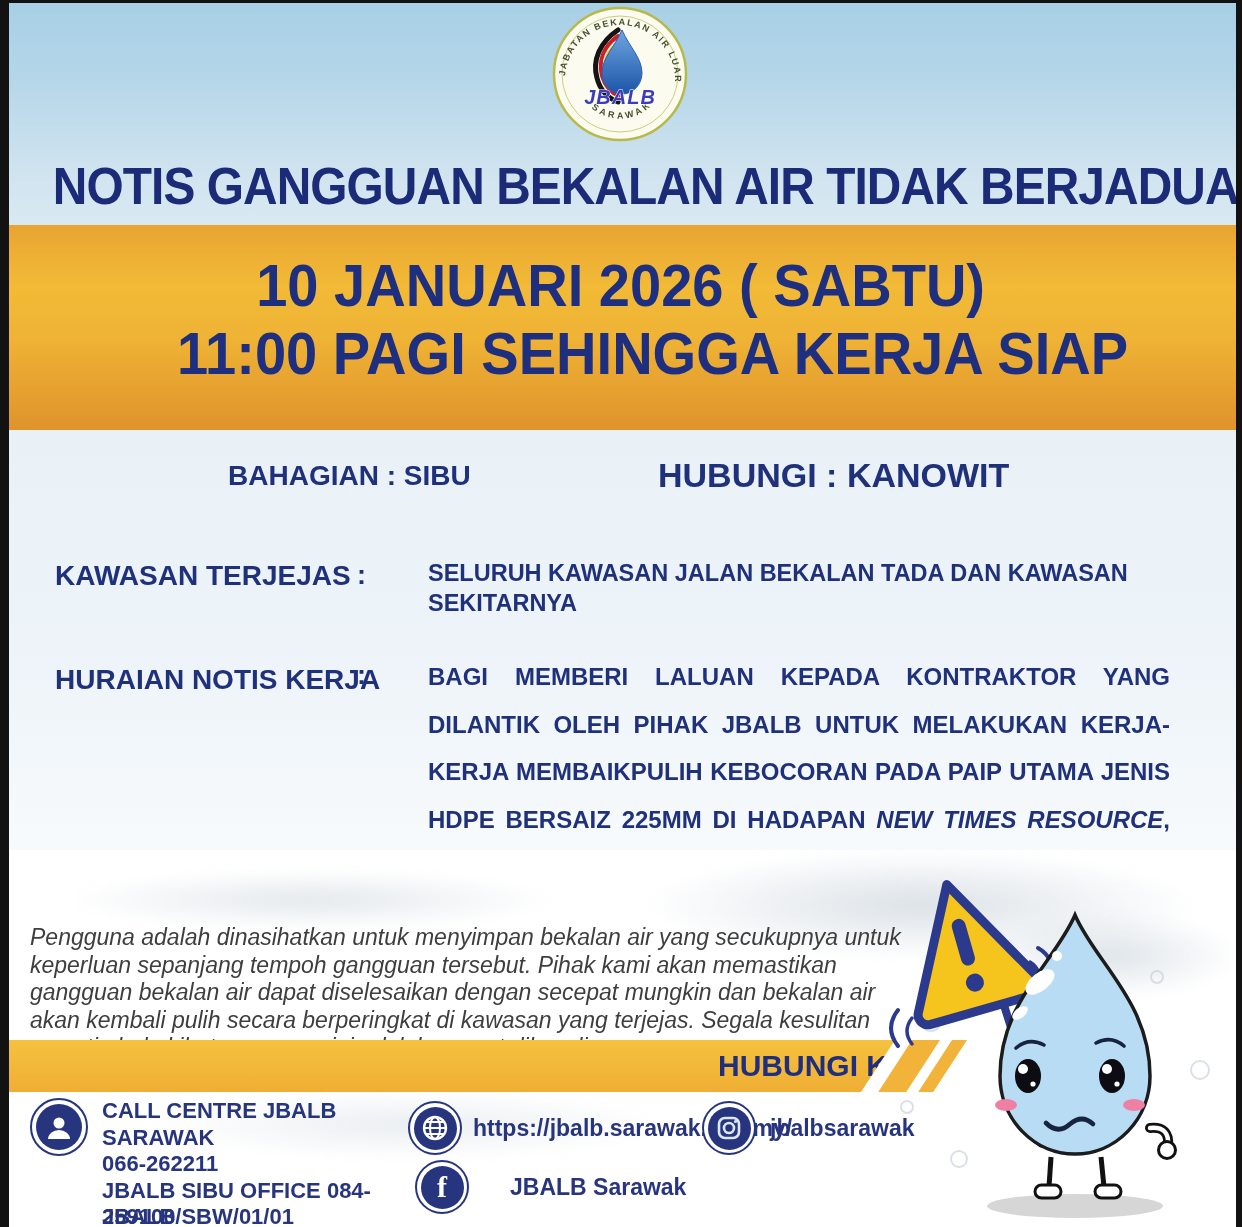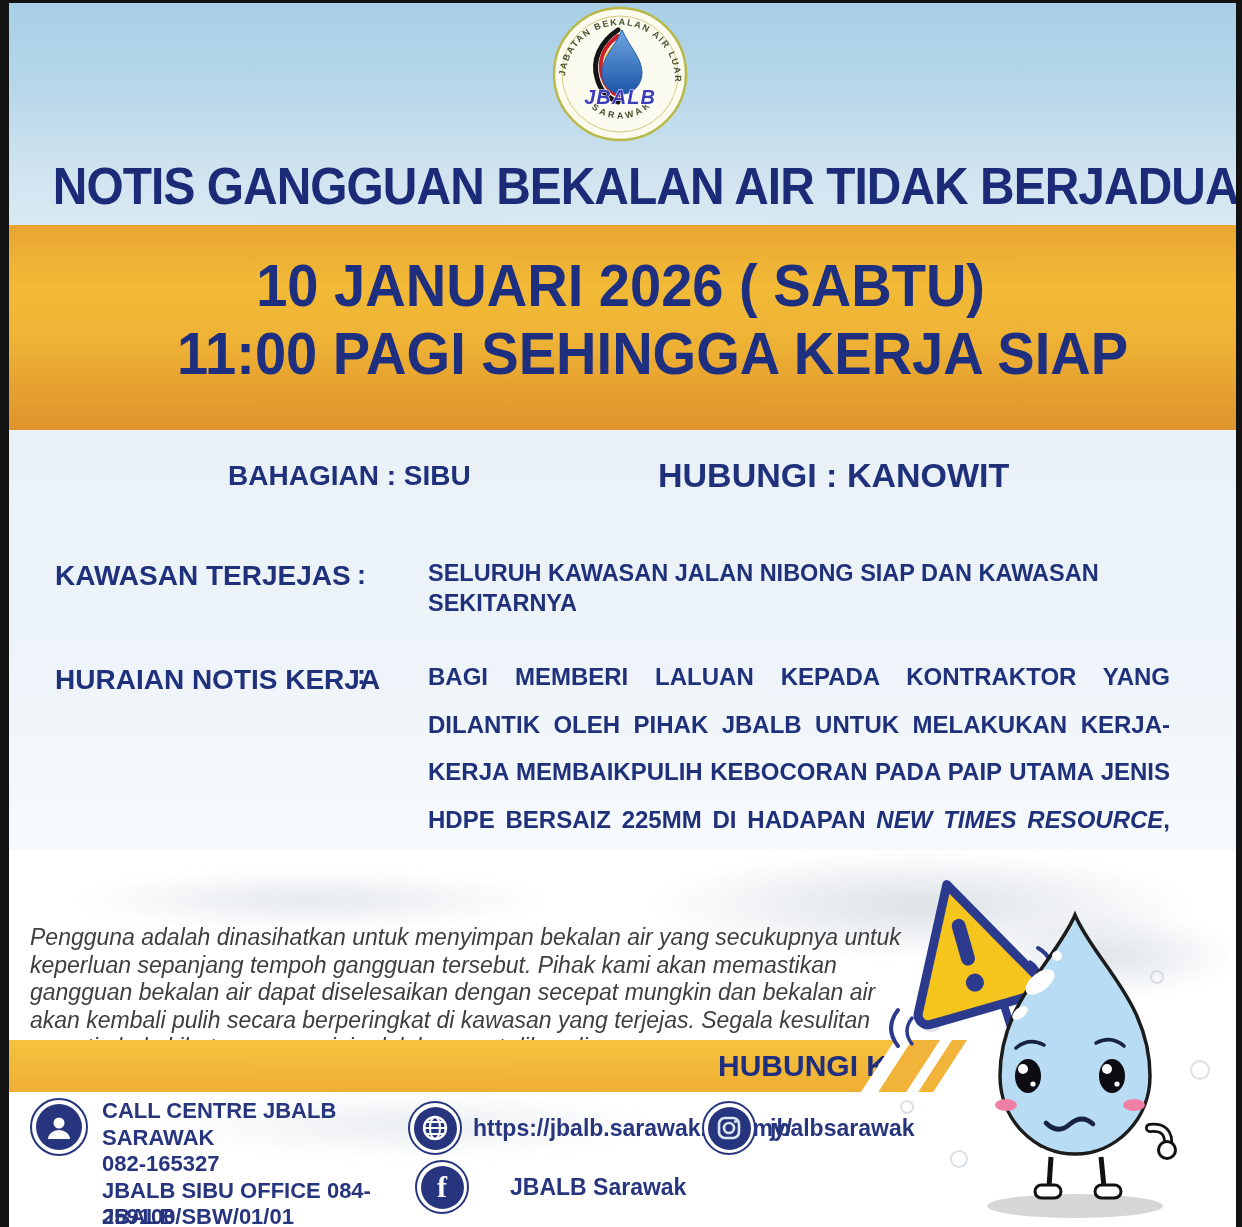--- a/index.html
+++ b/index.html
@@ -143,21 +143,21 @@
   <div class="date-line date-line2">
     <span class="squeeze">11:00 PAGI SEHINGGA KERJA SIAP</span>
   </div>
 
   <div class="content"></div>
   <div class="region-bahagian navy">BAHAGIAN : SIBU</div>
   <div class="region-daerah navy">HUBUNGI : KANOWIT</div>
 
   <div class="row-label kawasan-label navy">KAWASAN TERJEJAS</div>
   <div class="row-colon kawasan-colon navy">:</div>
-  <div class="kawasan-value navy">SELURUH KAWASAN JALAN NIBONG SIAP DAN KAWASAN SEKITARNYA</div>
+  <div class="kawasan-value navy">SELURUH KAWASAN JALAN BEKALAN TADA DAN KAWASAN SEKITARNYA</div>
 
   <div class="row-label huraian-label navy">HURAIAN NOTIS KERJA</div>
   <div class="row-colon huraian-colon navy">:</div>
   <div class="huraian-text navy"><span>BAGI MEMBERI LALUAN KEPADA KONTRAKTOR YANG DILANTIK OLEH PIHAK JBALB UNTUK MELAKUKAN KERJA-KERJA MEMBAIKPULIH KEBOCORAN PADA PAIP UTAMA JENIS HDPE BERSAIZ 225MM DI HADAPAN </span><span class="it">NEW TIMES RESOURCE</span><span>, NIBONG TADA.</span></div>
 
   <div class="splash">
     <div class="splash-blob b1"></div>
       <div class="splash-blob b2"></div>
     <div class="splash-blob b3"></div>
       <div class="splash-blob b4"></div>
@@ -179,21 +179,21 @@
   <div class="cicon icon-person">
     <div class="inner">
       <svg width="30" height="30" viewBox="0 0 30 30">
         <circle cx="15" cy="11" r="5.5" fill="#ffffff"></circle>
         <path d="M4,27 a11,9 0 0 1 22,0 Z" fill="#ffffff"></path>
       </svg>
     </div>
   </div>
   <div class="contact-lines">
     <div>CALL CENTRE JBALB SARAWAK</div>
-    <div>082-165327</div>
+    <div>066-262211</div>
     <div>JBALB SIBU OFFICE  084-259100</div>
 
   </div>
   <div class="ref-code">JBALB/SBW/01/01</div>
 
   <div class="cicon icon-globe">
     <div class="inner">
       <svg width="30" height="30" viewBox="0 0 30 30">
         <circle cx="15" cy="15" r="11" fill="none" stroke="#ffffff" stroke-width="2.4"></circle>
         <ellipse cx="15" cy="15" rx="5" ry="11" fill="none" stroke="#ffffff" stroke-width="2"></ellipse>

